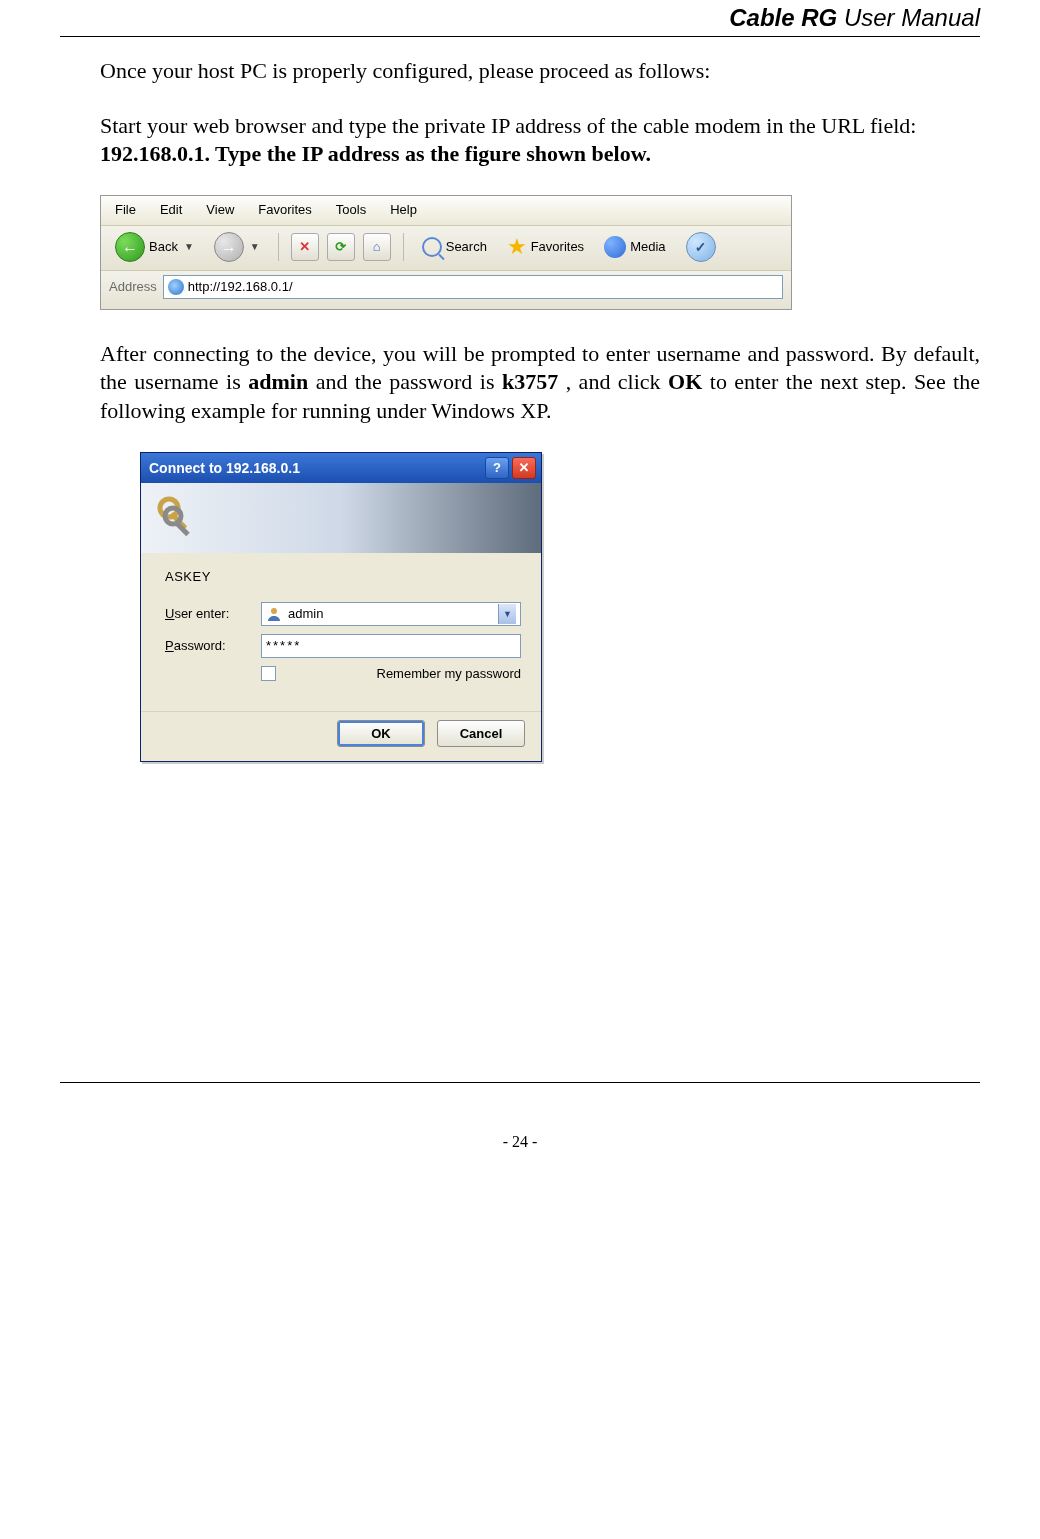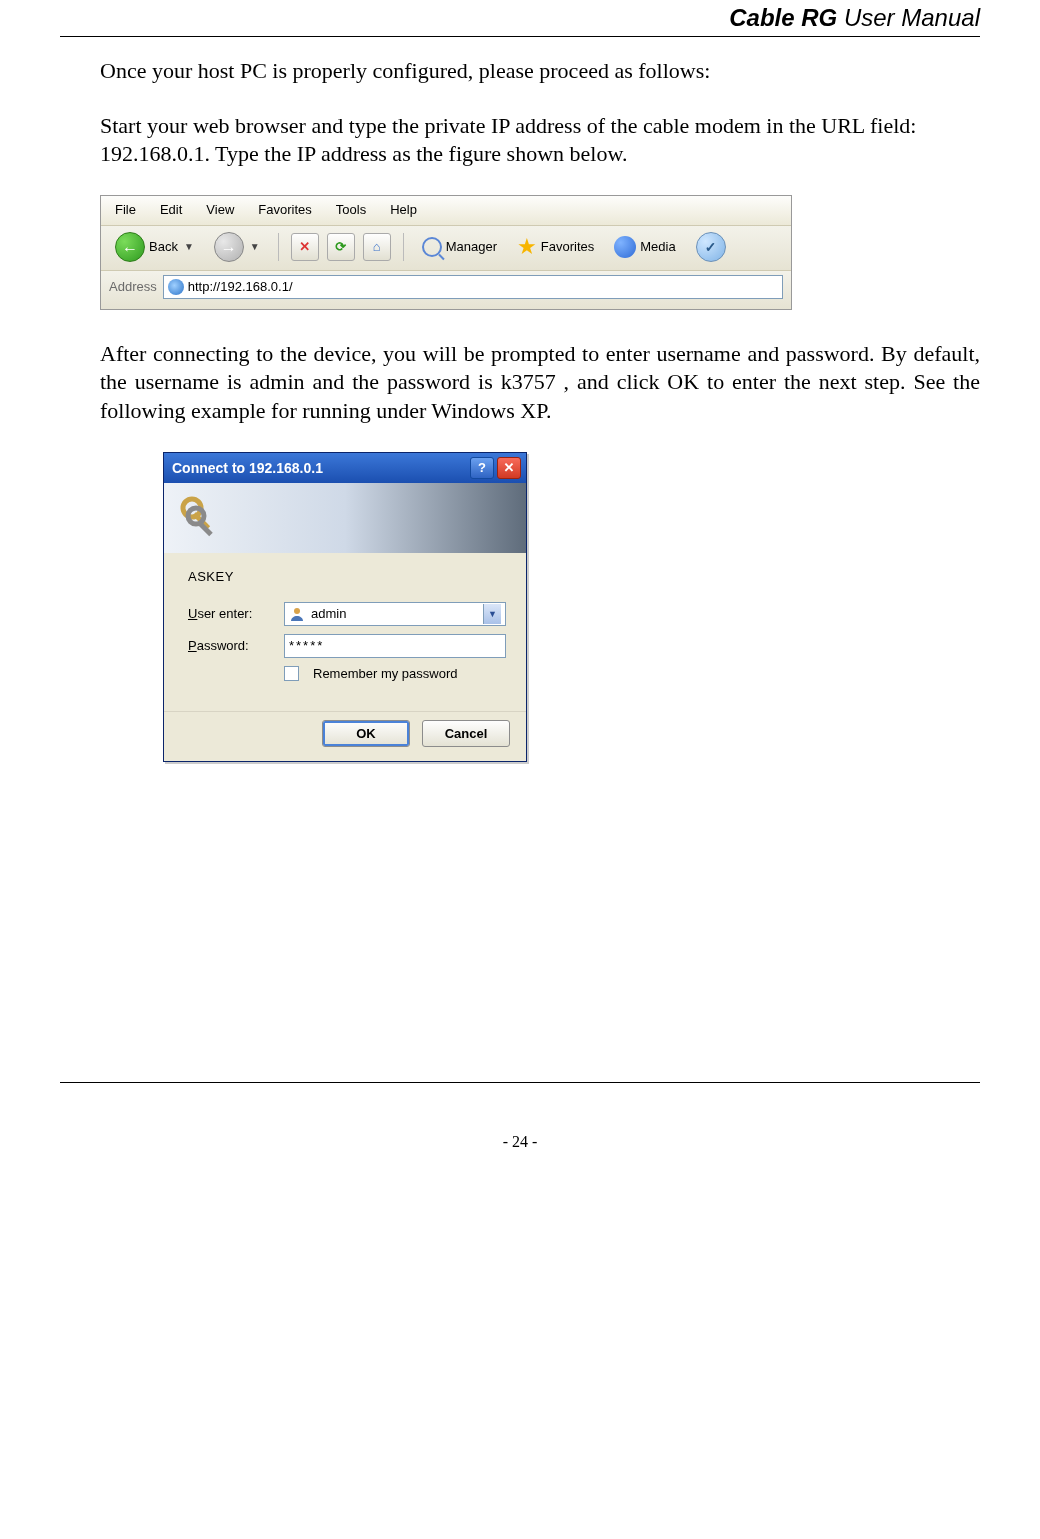--- a/index.html
+++ b/index.html
@@ -31,21 +31,21 @@
     font-size: 30px;
     text-shadow: 1px 1px 0 #888;
     margin: 0 0 60px 0;
   }
   .body-text {
     font-size: 22px;
     line-height: 1.3;
     margin: 0 0 26px 40px;
   }
   .body-text.justify { text-align: justify; }
-  .bold { font-weight: normal; }
+  .bold { font-weight: bold; }
   
   .browser-mock {
     margin: 0 2px 30px 40px;
     width: 690px;
     border: 1px solid #999;
     background: #eab308;
     font-family: Liberation Sans, sans-serif;
     font-size: 13px;
     color: #000;
   }
@@ -91,21 +91,21 @@
     display:flex; align-items:center; gap:6px;
     padding:4px 8px 10px 8px; background:linear-gradient(#f3f2ea,#e6e3d3);
   }
   .addr-label { color:#6b6b6b; }
   .addr-input {
     flex:1; height:22px; background:#fff; border:1px solid #7f9db9;
     display:flex; align-items:center; padding:0 4px; gap:4px; font-size:13px;
   }
   .ie-icon{width:16px;height:16px;background:radial-gradient(circle at 40% 40%,#9fd0ff,#2a72c8);border-radius:50%;display:inline-block;}
   
-  .dialog-wrap { margin: 10px 0 0 103px; width: 364px; }
+  .dialog-wrap { margin: 10px 0 0 80px; width: 402px; }
   .dialog {
     font-family: Tahoma, Arial, sans-serif;
     font-size: 13px;
     background:#ece9d8;
     border:1px solid #0a246a;
     box-shadow: 2px 2px 0 rgba(0,0,0,.2);
   }
   .dialog-titlebar {
     background: linear-gradient(#3b77d8,#1b4fb0);
     color:#fff; font-weight:bold;
@@ -135,21 +135,21 @@
     flex:1; height:22px; border:1px solid #7f9db9; background:#fff;
     display:flex; align-items:center; padding:0 4px; gap:6px;
   }
   .form-input .person{width:16px;height:16px;display:inline-block;}
   .form-input .person svg{width:16px;height:16px;}
   .combo-caret {
     width:17px;height:20px;margin-left:auto;
     background:linear-gradient(#dbe6f8,#a9c1e8);border-left:1px solid #7f9db9;
     display:flex;align-items:center;justify-content:center;font-size:9px;color:#2a4e94;
   }
-  .chk-row { display:flex; align-items:center; gap:14px; margin:6px 0 24px 96px;}
+  .chk-row { display:flex; align-items:center; gap:14px; margin:6px 0 24px 96px;justify-content:space-between;}
   .chk { width:13px;height:13px;border:1px solid #7f9db9;background:#fff;}
   .dialog-buttons {
     display:flex; justify-content:flex-end; gap:12px;
     padding: 8px 16px 14px 16px; border-top:1px solid #d8d4c4;
     background:#ece9d8;
   }
   .dlg-btn {
     width:86px; height:25px; font:13px Tahoma,Arial,sans-serif; font-weight:bold;
     background:linear-gradient(#fefefe,#e4e2d4);
     border:1px solid #8c8c8c; border-radius:3px;
@@ -208,21 +208,21 @@
       </div>
       <div class="btn-square">
         <span style="color:#2e9a1f;font-weight:bold;">⟳</span>
       </div>
       <div class="btn-square">
         <span style="color:#3a72c9;">⌂</span>
       </div>
       <div class="sep"></div>
       <div class="tb-btn">
         <span class="mag"></span>
-        <span>Manager</span>
+        <span>Search</span>
       </div>
       <div class="tb-btn">
         <span class="star">★</span>
         <span>Favorites</span>
       </div>
       <div class="tb-btn">
         <span class="globe"></span>
         <span>Media</span>
       </div>
       <div class="tb-btn">

